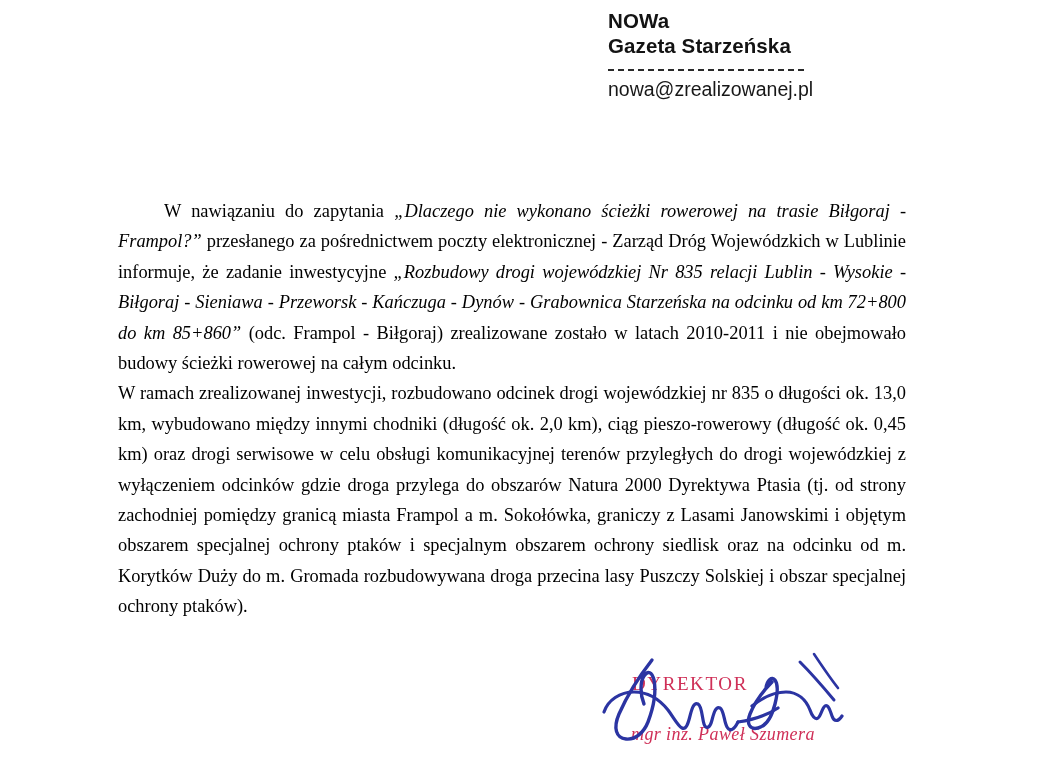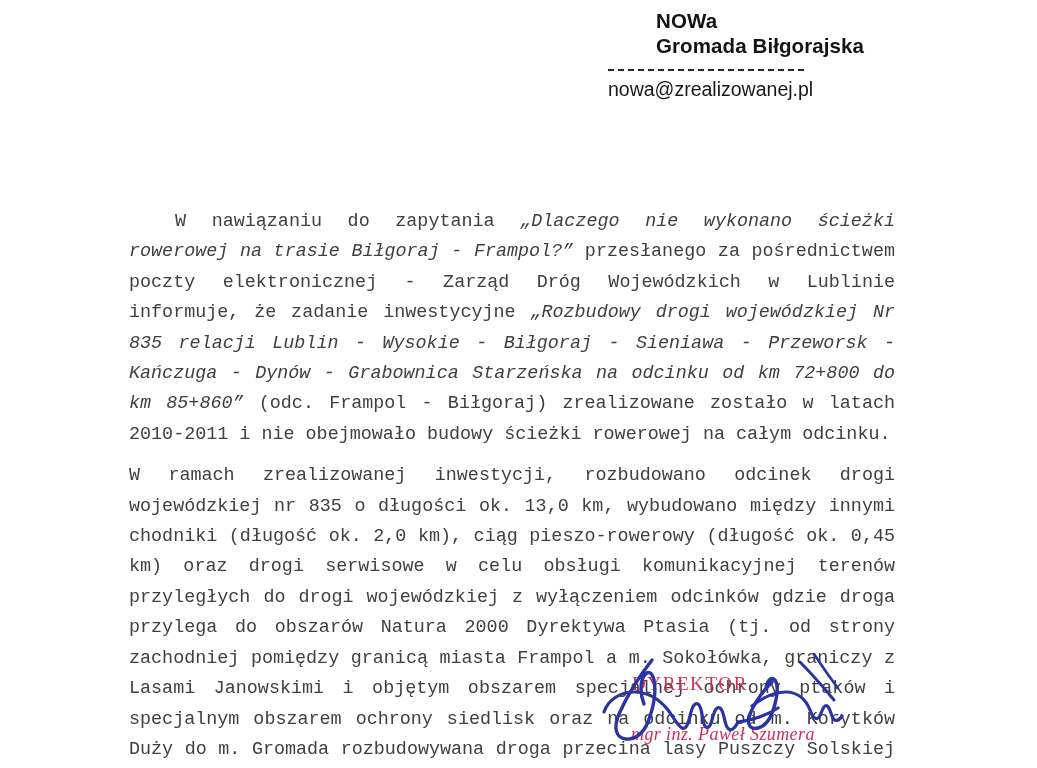--- a/index.html
+++ b/index.html
@@ -32,21 +32,20 @@
   }
   .lh-line1,
   .lh-line2 {
     font-family: "Liberation Sans", sans-serif;
     font-weight: bold;
     font-size: 20.5px;
     line-height: 25px;
     letter-spacing: 0.1px;
     color: #131313;
     white-space: nowrap;
-    margin-left: 48px;
   }
   .lh-rule {
     width: 196px;
     height: 0;
     margin-top: 11px;
     margin-bottom: 6px;
     border-top: 2px dashed #2a2a2a;
   }
   .lh-email {
     font-family: "Liberation Sans", sans-serif;
@@ -57,27 +56,27 @@
   }
 
   
   .body-copy {
     position: absolute;
     left: 118px;
     top: 196px;
     width: 788px;
   }
   .para {
-    font-family: Liberation Mono, monospace;
+    font-family: Liberation Serif, serif;
     font-size: 18.4px;
     line-height: 30.4px;
-    color: #404040;
+    color: #000000;
     text-align: justify;
     text-justify: inter-word;
-    margin: 11px;
+    margin: 0;
     -webkit-hyphens: none;
     hyphens: none;
   }
   .para.first {
     text-indent: 46px;
   }
   .para em {
     font-style: italic;
   }
 
@@ -115,21 +114,21 @@
     stroke-linejoin: round;
   }
 </style>
 </head>
 <body>
 
 <div class="page">
 
   <div class="letterhead">
     <div class="lh-line1">NOWa</div>
-    <div class="lh-line2">Gromada Biłgorajska</div>
+    <div class="lh-line2">Gazeta Starzeńska</div>
     <div class="lh-rule"></div>
     <div class="lh-email">nowa@zrealizowanej.pl</div>
   </div>
 
   <div class="body-copy">
 
     <p class="para first"><span>W nawiązaniu do zapytania </span><em>„Dlaczego nie wykonano ścieżki rowerowej na trasie Biłgoraj - Frampol?”</em><span> przesłanego za pośrednictwem poczty elektronicznej - Zarząd Dróg Wojewódzkich w Lublinie informuje, że zadanie inwestycyjne </span><em>„Rozbudowy drogi wojewódzkiej Nr 835 relacji Lublin - Wysokie - Biłgoraj - Sieniawa - Przeworsk - Kańczuga - Dynów - Grabownica Starzeńska na odcinku od km 72+800 do km  85+860”</em><span> (odc. Frampol - Biłgoraj) zrealizowane zostało w latach 2010-2011 i nie obejmowało budowy ścieżki rowerowej na całym odcinku.</span></p>
 
     <p class="para">W ramach zrealizowanej inwestycji, rozbudowano odcinek drogi wojewódzkiej nr 835 o długości ok. 13,0 km, wybudowano między innymi chodniki (długość ok. 2,0 km), ciąg pieszo-rowerowy (długość ok. 0,45 km) oraz drogi serwisowe w celu obsługi komunikacyjnej terenów przyległych do drogi wojewódzkiej z wyłączeniem odcinków gdzie droga przylega do obszarów Natura 2000 Dyrektywa Ptasia (tj. od strony zachodniej pomiędzy granicą miasta Frampol a m. Sokołówka, graniczy z Lasami Janowskimi i objętym obszarem specjalnej ochrony ptaków i specjalnym obszarem ochrony siedlisk oraz na odcinku od m. Korytków Duży do m. Gromada rozbudowywana droga przecina lasy Puszczy Solskiej i obszar specjalnej ochrony ptaków).</p>
 

